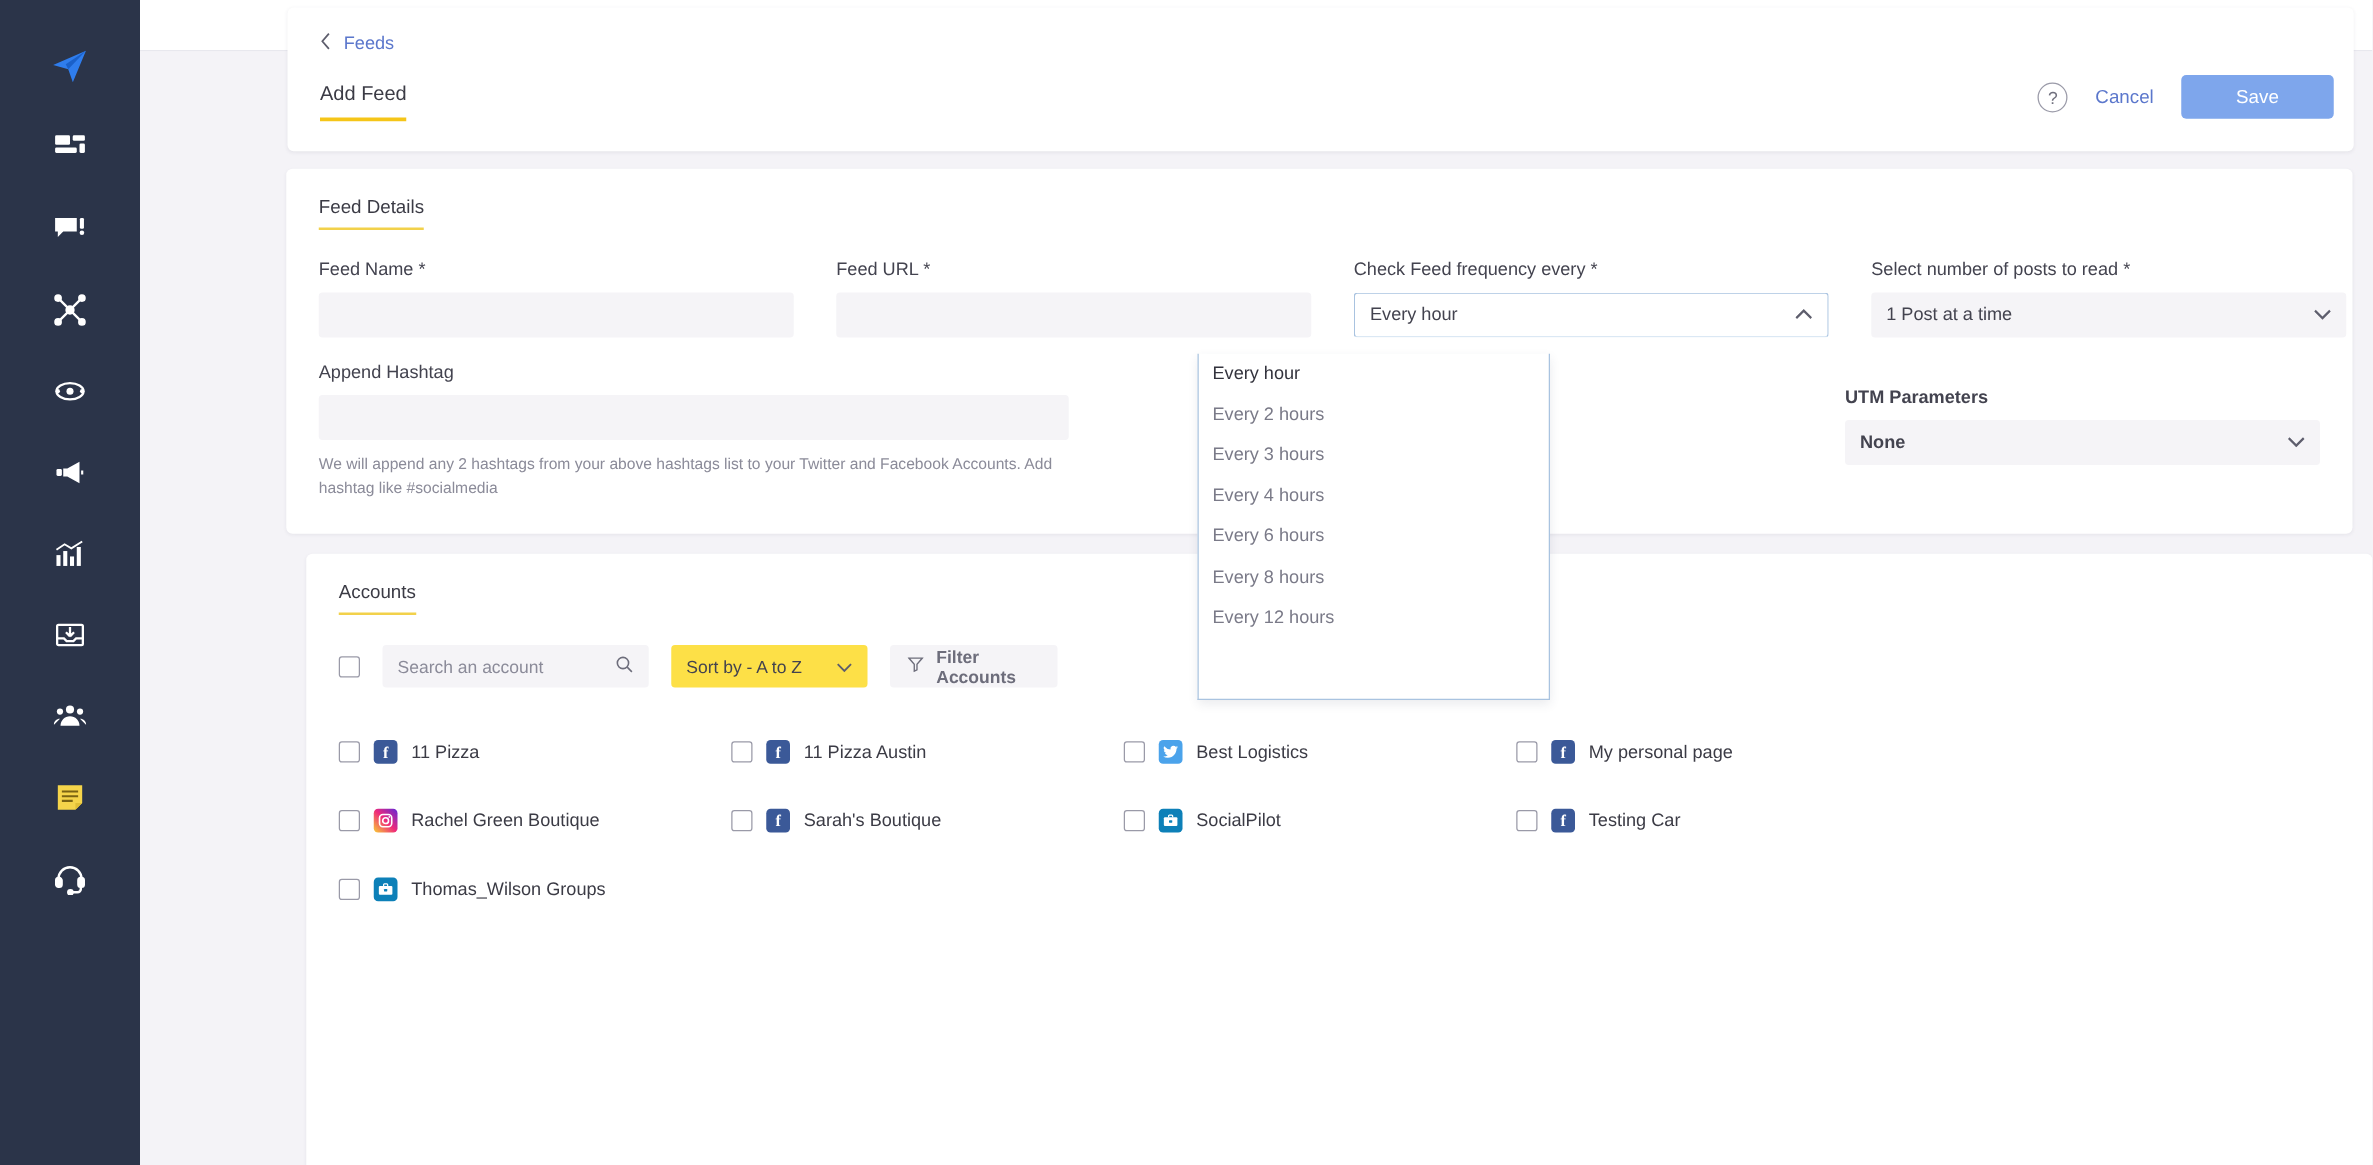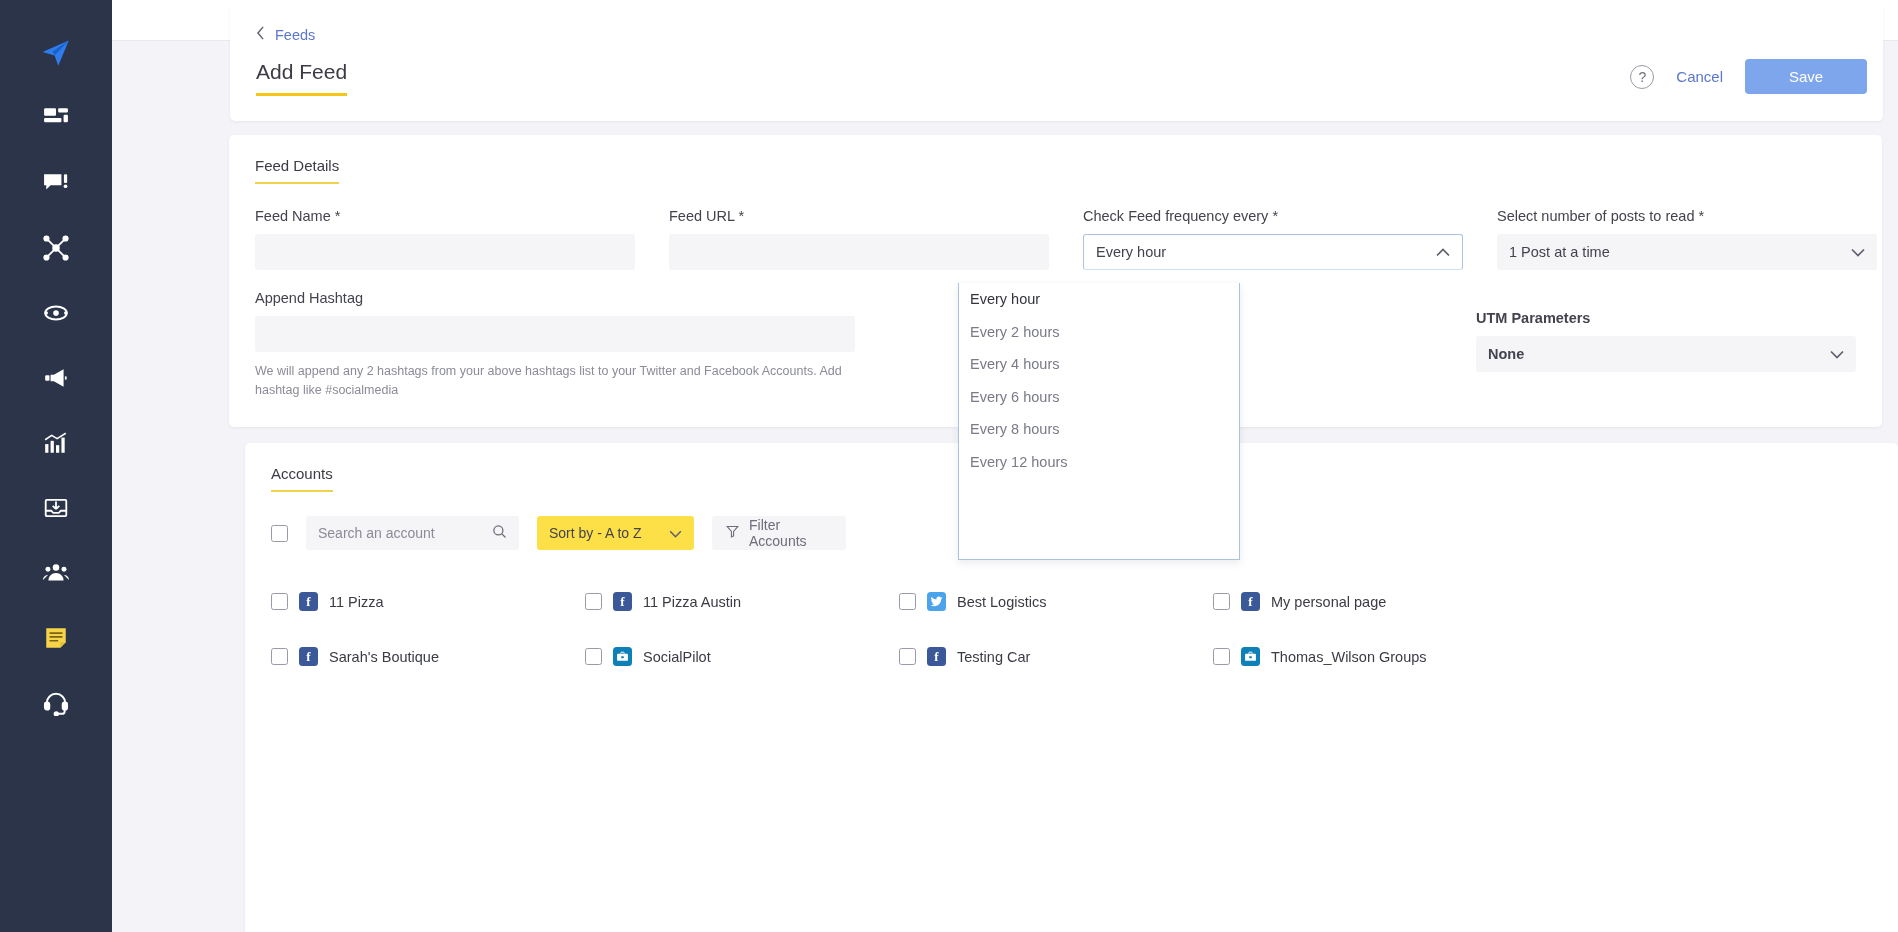--- a/index.html
+++ b/index.html
@@ -66,21 +66,21 @@
   }
   .breadcrumb {
     display: flex; align-items: center; gap: 10px;
     color: #5b77cc; font-size: 14.5px; cursor: pointer; width: fit-content;
   }
   .hdr-row {
     display: flex; align-items: flex-end; justify-content: space-between;
     margin-top: 16px;
   }
   .tab-title {
-    font-size: 21px; color: #3b3b45; padding-bottom: 9px;
+    font-size: 16px; color: #3b3b45; padding-bottom: 9px;
     border-bottom: 3px solid #f5c518; width: fit-content;
   }
   .hdr-actions { display: flex; align-items: center; gap: 22px; padding-bottom: 2px; }
   .help-circle {
     width: 24px; height: 24px; border-radius: 50%;
     border: 1.4px solid #9a9aa8; color: #70707e;
     font-size: 14px; display: flex; align-items: center; justify-content: center;
     cursor: pointer;
   }
   .cancel-link { color: #5b77cc; font-size: 15px; cursor: pointer; }
@@ -166,21 +166,21 @@
   }
   .search-wrap span { font-size: 14px; color: #8b8b99; }
   .sortby {
     width: 157px; height: 34px; background: #fde047; border-radius: 3px;
     display: flex; align-items: center; justify-content: space-between;
     padding: 0 12px; font-size: 14px; color: #43434f; cursor: pointer;
   }
   .filter-btn {
     width: 134px; height: 34px; background: #f5f4f7; border-radius: 3px;
     display: flex; align-items: center; gap: 10px;
-    padding: 0 14px; font-size: 14px; color: #6d6d7b; cursor: pointer;
+    padding: 0 14px; font-size: 14px; color: #6d6d7b; cursor: pointer; font-weight: bold;
   }
   .accounts-grid {
     display: grid;
     grid-template-columns: repeat(4, 314px);
     row-gap: 0; margin-top: 24px;
   }
   .acct-item {
     display: flex; align-items: center; gap: 11px;
     height: 55px; font-size: 14.5px; color: #3b3b45;
   }
@@ -502,20 +502,31 @@
             </span>
             <span>Best Logistics</span>
           </div>
           <div class="acct-item">
             <div class="cbox"></div>
             <span class="acct-icon ic-facebook">f</span>
             <span>My personal page</span>
           </div>
           <div class="acct-item">
             <div class="cbox"></div>
+            <span class="acct-icon ic-instagram">
+              <svg width="13" height="13" viewBox="0 0 24 24" fill="none" stroke="#fff" stroke-width="2.4">
+                <rect x="3" y="3" width="18" height="18" rx="5"></rect>
+                <circle cx="12" cy="12" r="4.3"></circle>
+                <circle cx="17.4" cy="6.6" r="1.3" fill="#fff" stroke="none"></circle>
+              </svg>
+            </span>
+            <span>Rachel Green Boutique</span>
+          </div>
+          <div class="acct-item">
+            <div class="cbox"></div>
             <span class="acct-icon ic-facebook">f</span>
             <span>Sarah's Boutique</span>
           </div>
           <div class="acct-item">
             <div class="cbox"></div>
             <span class="acct-icon ic-linkedin">
               <svg width="13" height="13" viewBox="0 0 24 24" fill="#fff">
                 <rect x="2" y="7" width="20" height="13" rx="1.6"></rect>
                 <path d="M9 7V5.2A1.2 1.2 0 0110.2 4h3.6A1.2 1.2 0 0115 5.2V7" stroke="#fff" stroke-width="1.8" fill="none"></path>
                 <rect x="9.6" y="11.4" width="4.8" height="3.6" rx="0.7" fill="#0d80b8"></rect>
@@ -541,20 +552,21 @@
           </div>
           <div style="height: 55px;"></div>
           <div style="height: 55px;"></div>
           <div style="height: 55px;"></div>
         </div>
     </div>
 
     <div class="dropdown-list" id="dropdown-list">
         <div class="dd-option first">Every hour</div>
         <div class="dd-option">Every 2 hours</div>
+        <div class="dd-option">Every 3 hours</div>
         <div class="dd-option">Every 4 hours</div>
         <div class="dd-option">Every 6 hours</div>
         <div class="dd-option">Every 8 hours</div>
         <div class="dd-option">Every 12 hours</div>
       </div>
 
   </div>
 </div>
 
 </body></html>

